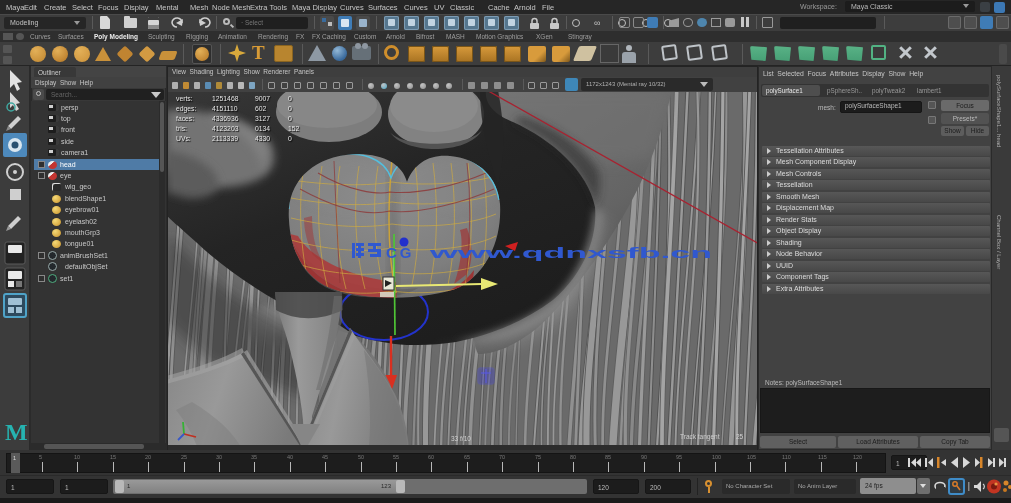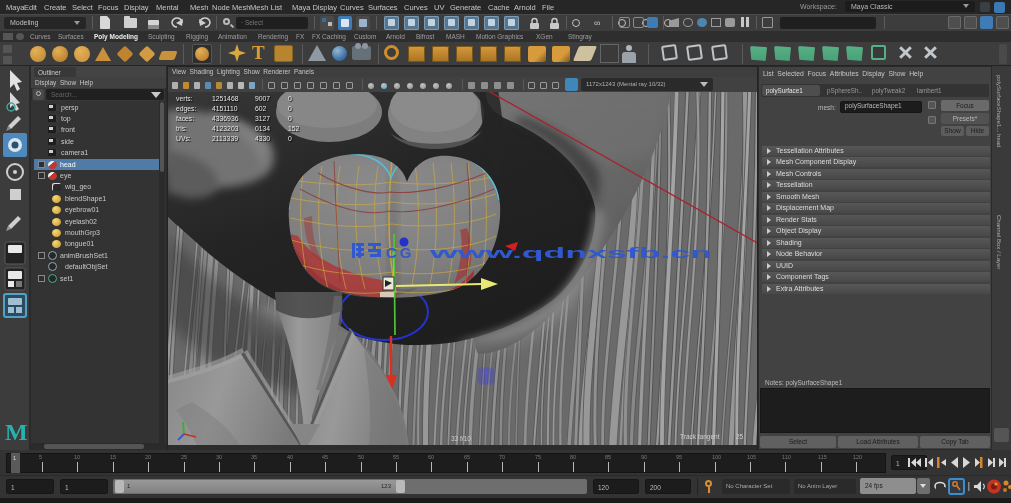--- a/index.html
+++ b/index.html
@@ -17,27 +17,27 @@
 <div style="position:absolute;left:0;top:0;width:1011px;height:14px;background:#262626;"></div>
 <div class="mi" style="left:6px">Maya</div>
 <div class="mi" style="left:24px">Edit</div>
 <div class="mi" style="left:44px">Create</div>
 <div class="mi" style="left:72px">Select</div>
 <div class="mi" style="left:98px">Focus</div>
 <div class="mi" style="left:124px">Display</div>
 <div class="mi" style="left:156px">Mental</div>
 <div class="mi" style="left:190px">Mesh</div>
 <div class="mi" style="left:212px">Node Mesh</div>
-<div class="mi" style="left:250px">Mesh List</div>
+<div class="mi" style="left:250px">Extra Tools</div>
 <div class="mi" style="left:292px">Maya Display</div>
 <div class="mi" style="left:340px">Curves</div>
 <div class="mi" style="left:368px">Surfaces</div>
 <div class="mi" style="left:404px">Curves</div>
 <div class="mi" style="left:434px">UV</div>
-<div class="mi" style="left:450px">Generate</div>
+<div class="mi" style="left:450px">Classic</div>
 <div class="mi" style="left:488px">Cache</div>
 <div class="mi" style="left:514px">Arnold</div>
 <div class="mi" style="left:542px">File</div>
 <div class="tx" style="left:800px;top:3px;font-size:7px;color:#9a9a9a;">Workspace:</div>
 <div style="position:absolute;left:845px;top:1px;width:130px;height:11px;background:#1c1c1c;border-radius:2px;"></div>
 <div class="tx" style="left:851px;top:3px;font-size:7px;color:#bbb;">Maya Classic</div>
 <div style="position:absolute;left:963px;top:4px;width:0;height:0;border-left:3px solid transparent;border-right:3px solid transparent;border-top:4px solid #999;"></div>
 <div style="position:absolute;left:980px;top:1.5px;width:10px;height:10px;background:#3a3f44;border-radius:2px;"></div>
 <div style="position:absolute;left:994px;top:1.5px;width:11px;height:11px;background:#3c78b4;border-radius:2px;"></div>
 

